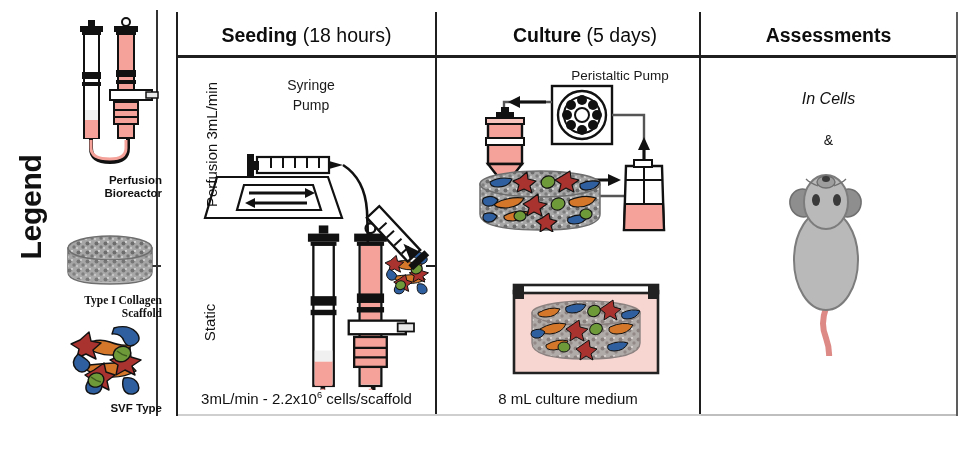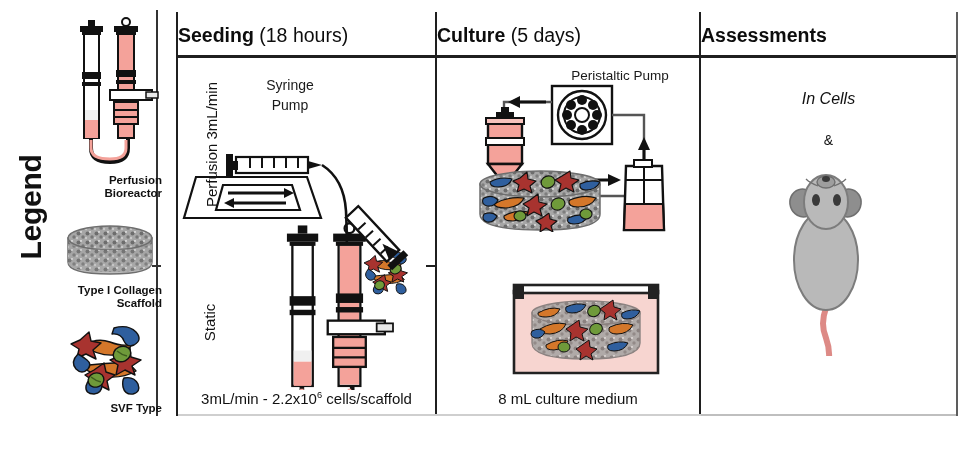--- a/index.html
+++ b/index.html
@@ -104,21 +104,21 @@
   #assess-footer-rule {
     position: absolute;
     left: 525px; top: 402px;
     width: 255px; height: 2px;
     background: #bfbfbf;
   }
 
   .col-header {
     position: absolute;
     top: 12px;
-    text-align: left;
+    text-align: center;
     font-size: 19.5px;
     color: #0d0d0d;
     white-space: nowrap;
   }
   .col-header b { font-weight: bold; }
   .col-header span.sub { font-weight: normal; }
   #header-seeding     { left: 2px;   width: 257px; }
   #header-culture     { left: 261px; width: 296px; }
   #header-assessments { left: 525px; width: 255px; font-weight: bold; }
 
@@ -223,21 +223,21 @@
 
         <path d="M33 122 L33 132 Q33 146 52 146 Q70 146 70 132 L70 122" fill="none" stroke="#111" stroke-width="4"></path>
         <path d="M33 124 L33 132 Q33 143 52 143 Q68 143 68 132 L68 124" fill="none" stroke="#f4a29a" stroke-width="3"></path>
       </svg>
       <div class="legend-caption">
         <div>Perfusion</div>
         <div>Bioreactor</div>
       </div>
     </div>
 
-    <div class="legend-entry" style="top:222px;">
+    <div class="legend-entry" style="top:232px;font-family:Liberation Serif, serif;">
       <svg width="104" height="56" viewBox="0 0 104 56">
         <defs>
           <linearGradient id="scafSide" x1="0" y1="0" x2="0" y2="1">
             <stop offset="0" stop-color="#8f8f8f"></stop>
             <stop offset="1" stop-color="#bdbdbd"></stop>
           </linearGradient>
           <pattern id="porous" width="9" height="9" patternUnits="userSpaceOnUse">
             <rect width="9" height="9" fill="#a6a6a6"></rect>
             <circle cx="2.5" cy="2.5" r="2" fill="#6d6d6d"></circle>
             <circle cx="7" cy="6" r="1.7" fill="#777"></circle>
@@ -297,21 +297,21 @@
     <div class="col-header" id="header-seeding">
       <b>Seeding</b><span class="sub"> (18 hours)</span>
     </div>
     <div class="col-header" id="header-culture">
       <b>Culture</b><span class="sub"> (5 days)</span>
     </div>
     <div class="col-header" id="header-assessments">
       <b>Assessments</b>
     </div>
 
-    <div class="art" style="left:2px; top:46px; width:309px; height:332px;">
+    <div class="art" style="left:2px; top:46px; width:309px; height:332px;padding-left:21px;">
       <svg width="257" height="332" viewBox="0 0 257 332">
 
         <text x="112" y="32" font-family="Liberation Sans, sans-serif" font-size="14" fill="#1a1a1a" text-anchor="middle">Syringe</text>
         <text x="112" y="52" font-family="Liberation Sans, sans-serif" font-size="14" fill="#1a1a1a" text-anchor="middle">Pump</text>
 
         <path d="M18 119 L129 119 L143 160 L6 160 Z" fill="#ffffff" stroke="#111" stroke-width="2.2"></path>
         <path d="M45 127 L114 127 L122 152 L38 152 Z" fill="#ffffff" stroke="#111" stroke-width="2.2"></path>
 
         <line x1="50" y1="135" x2="106" y2="135" stroke="#111" stroke-width="3"></line>
         <path d="M106 130 l10 5 l-10 5 Z" fill="#111"></path>

